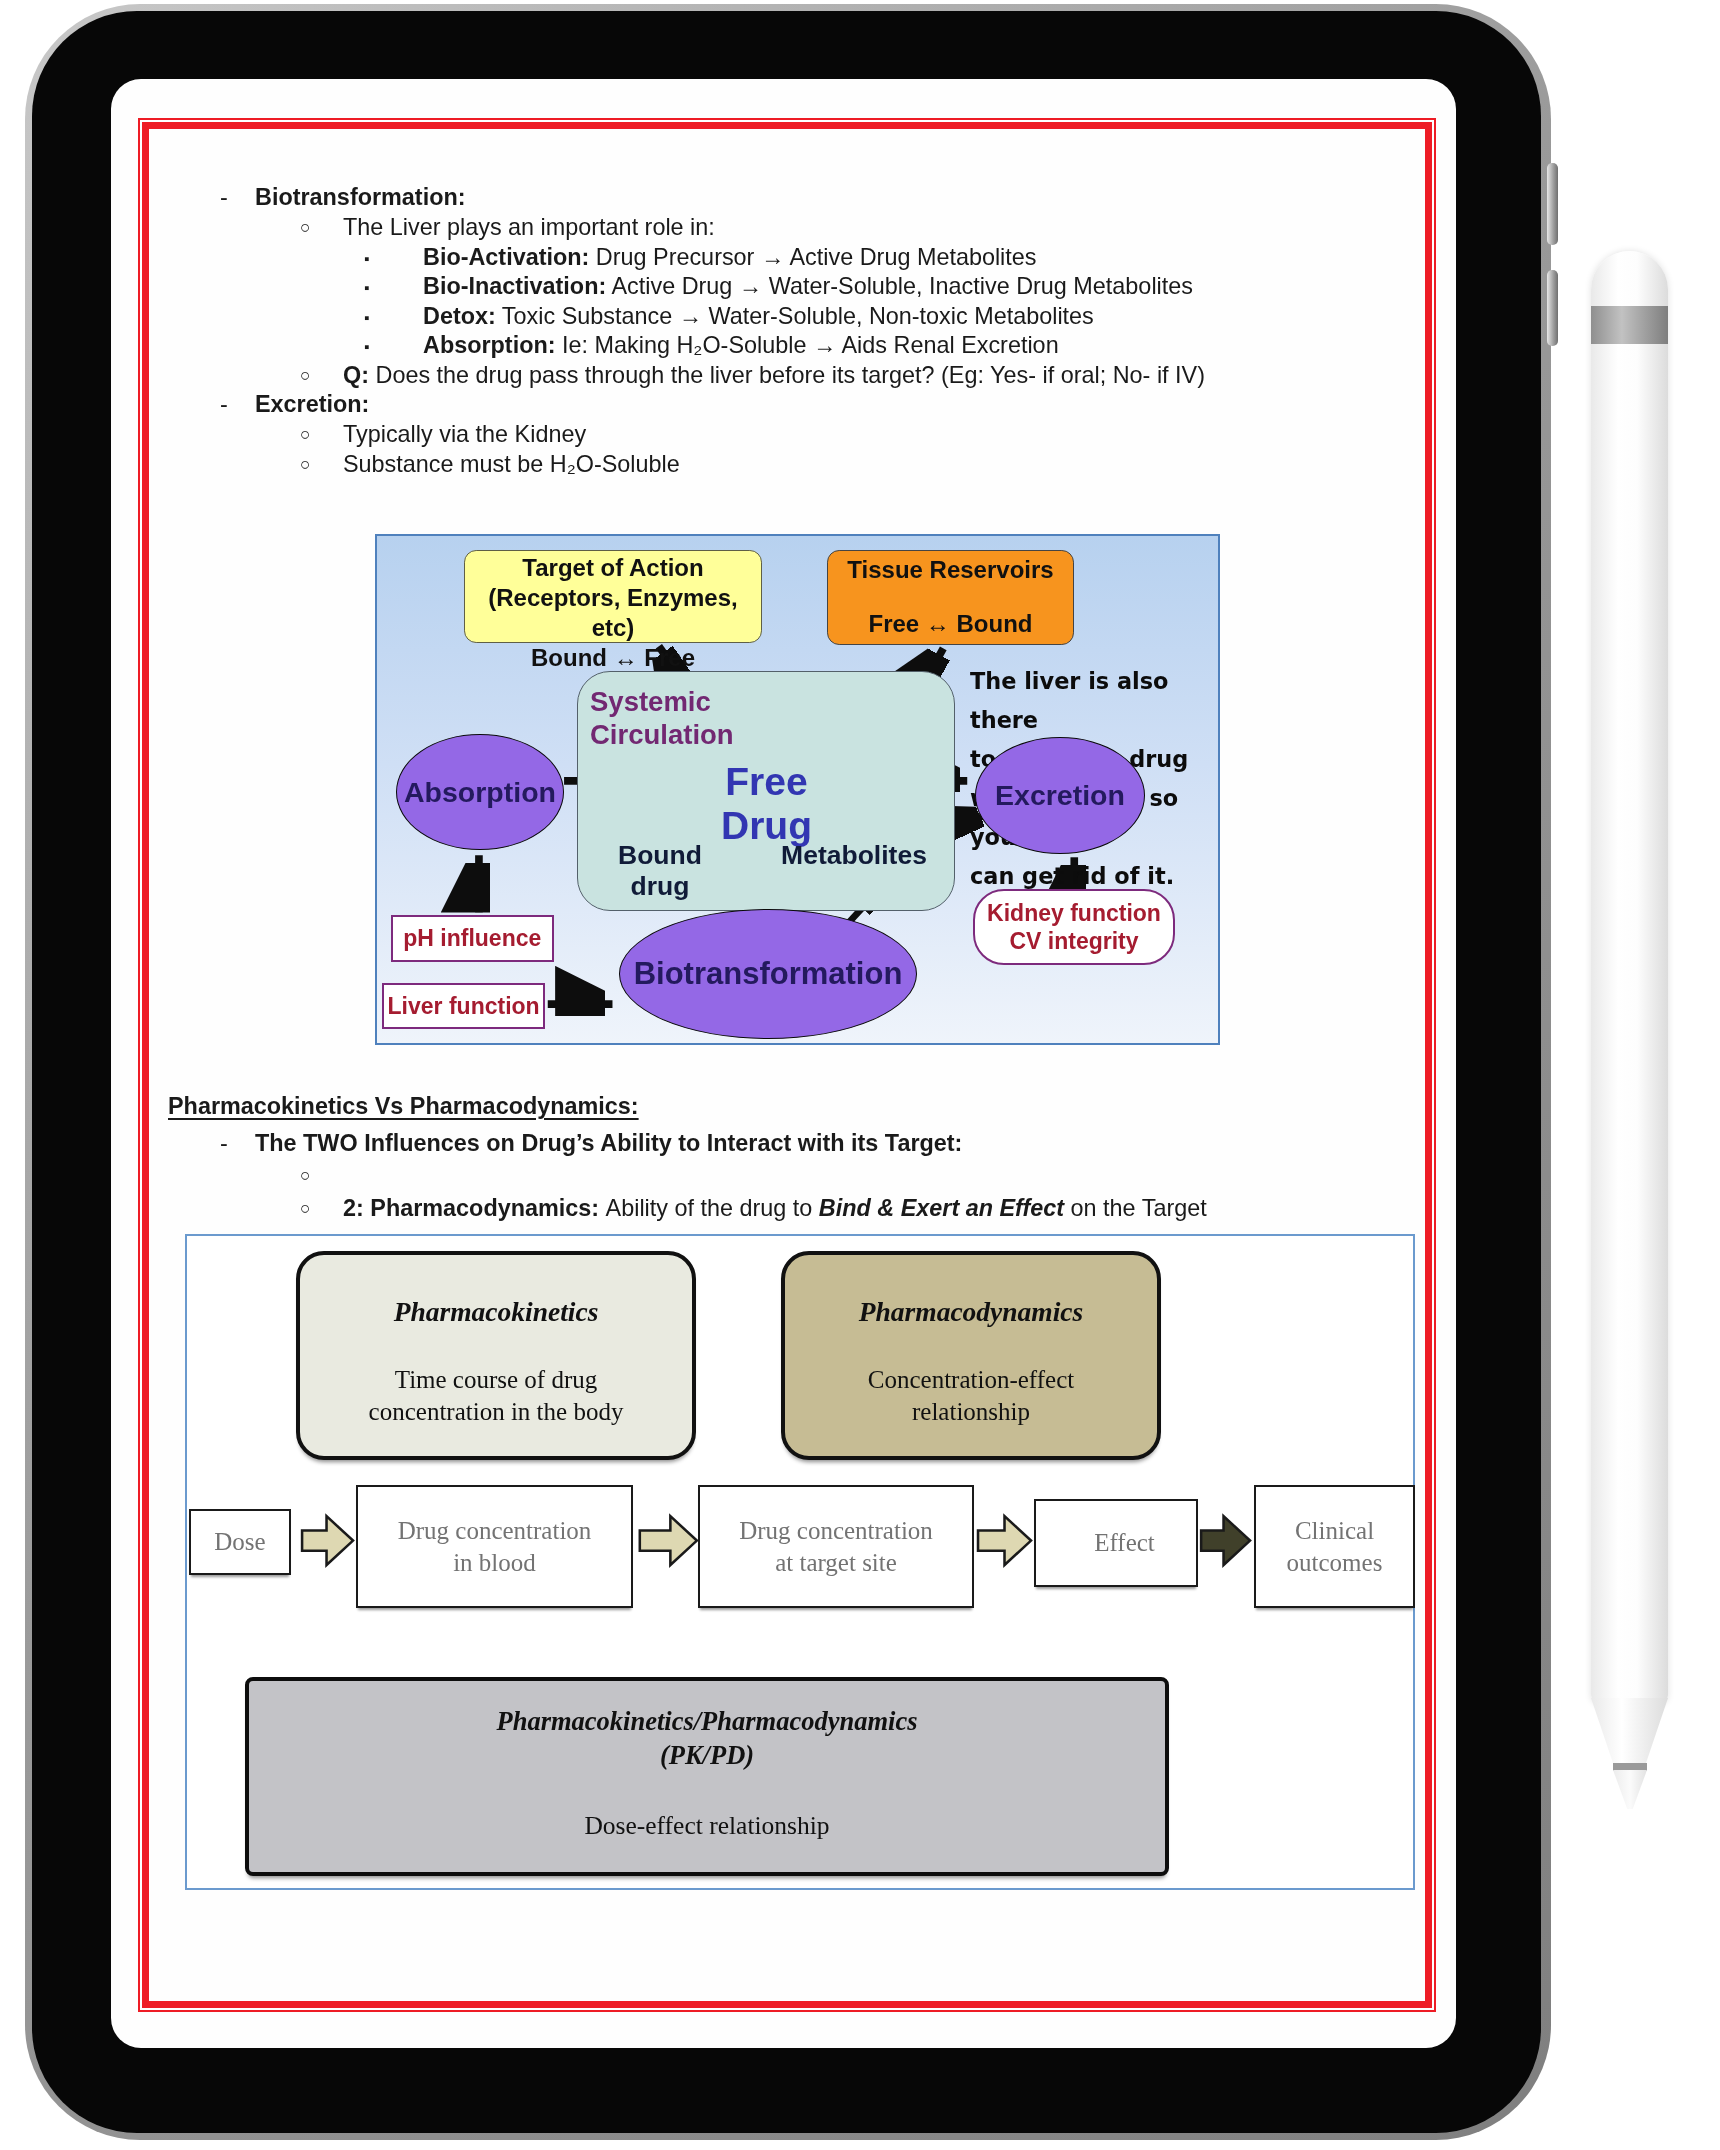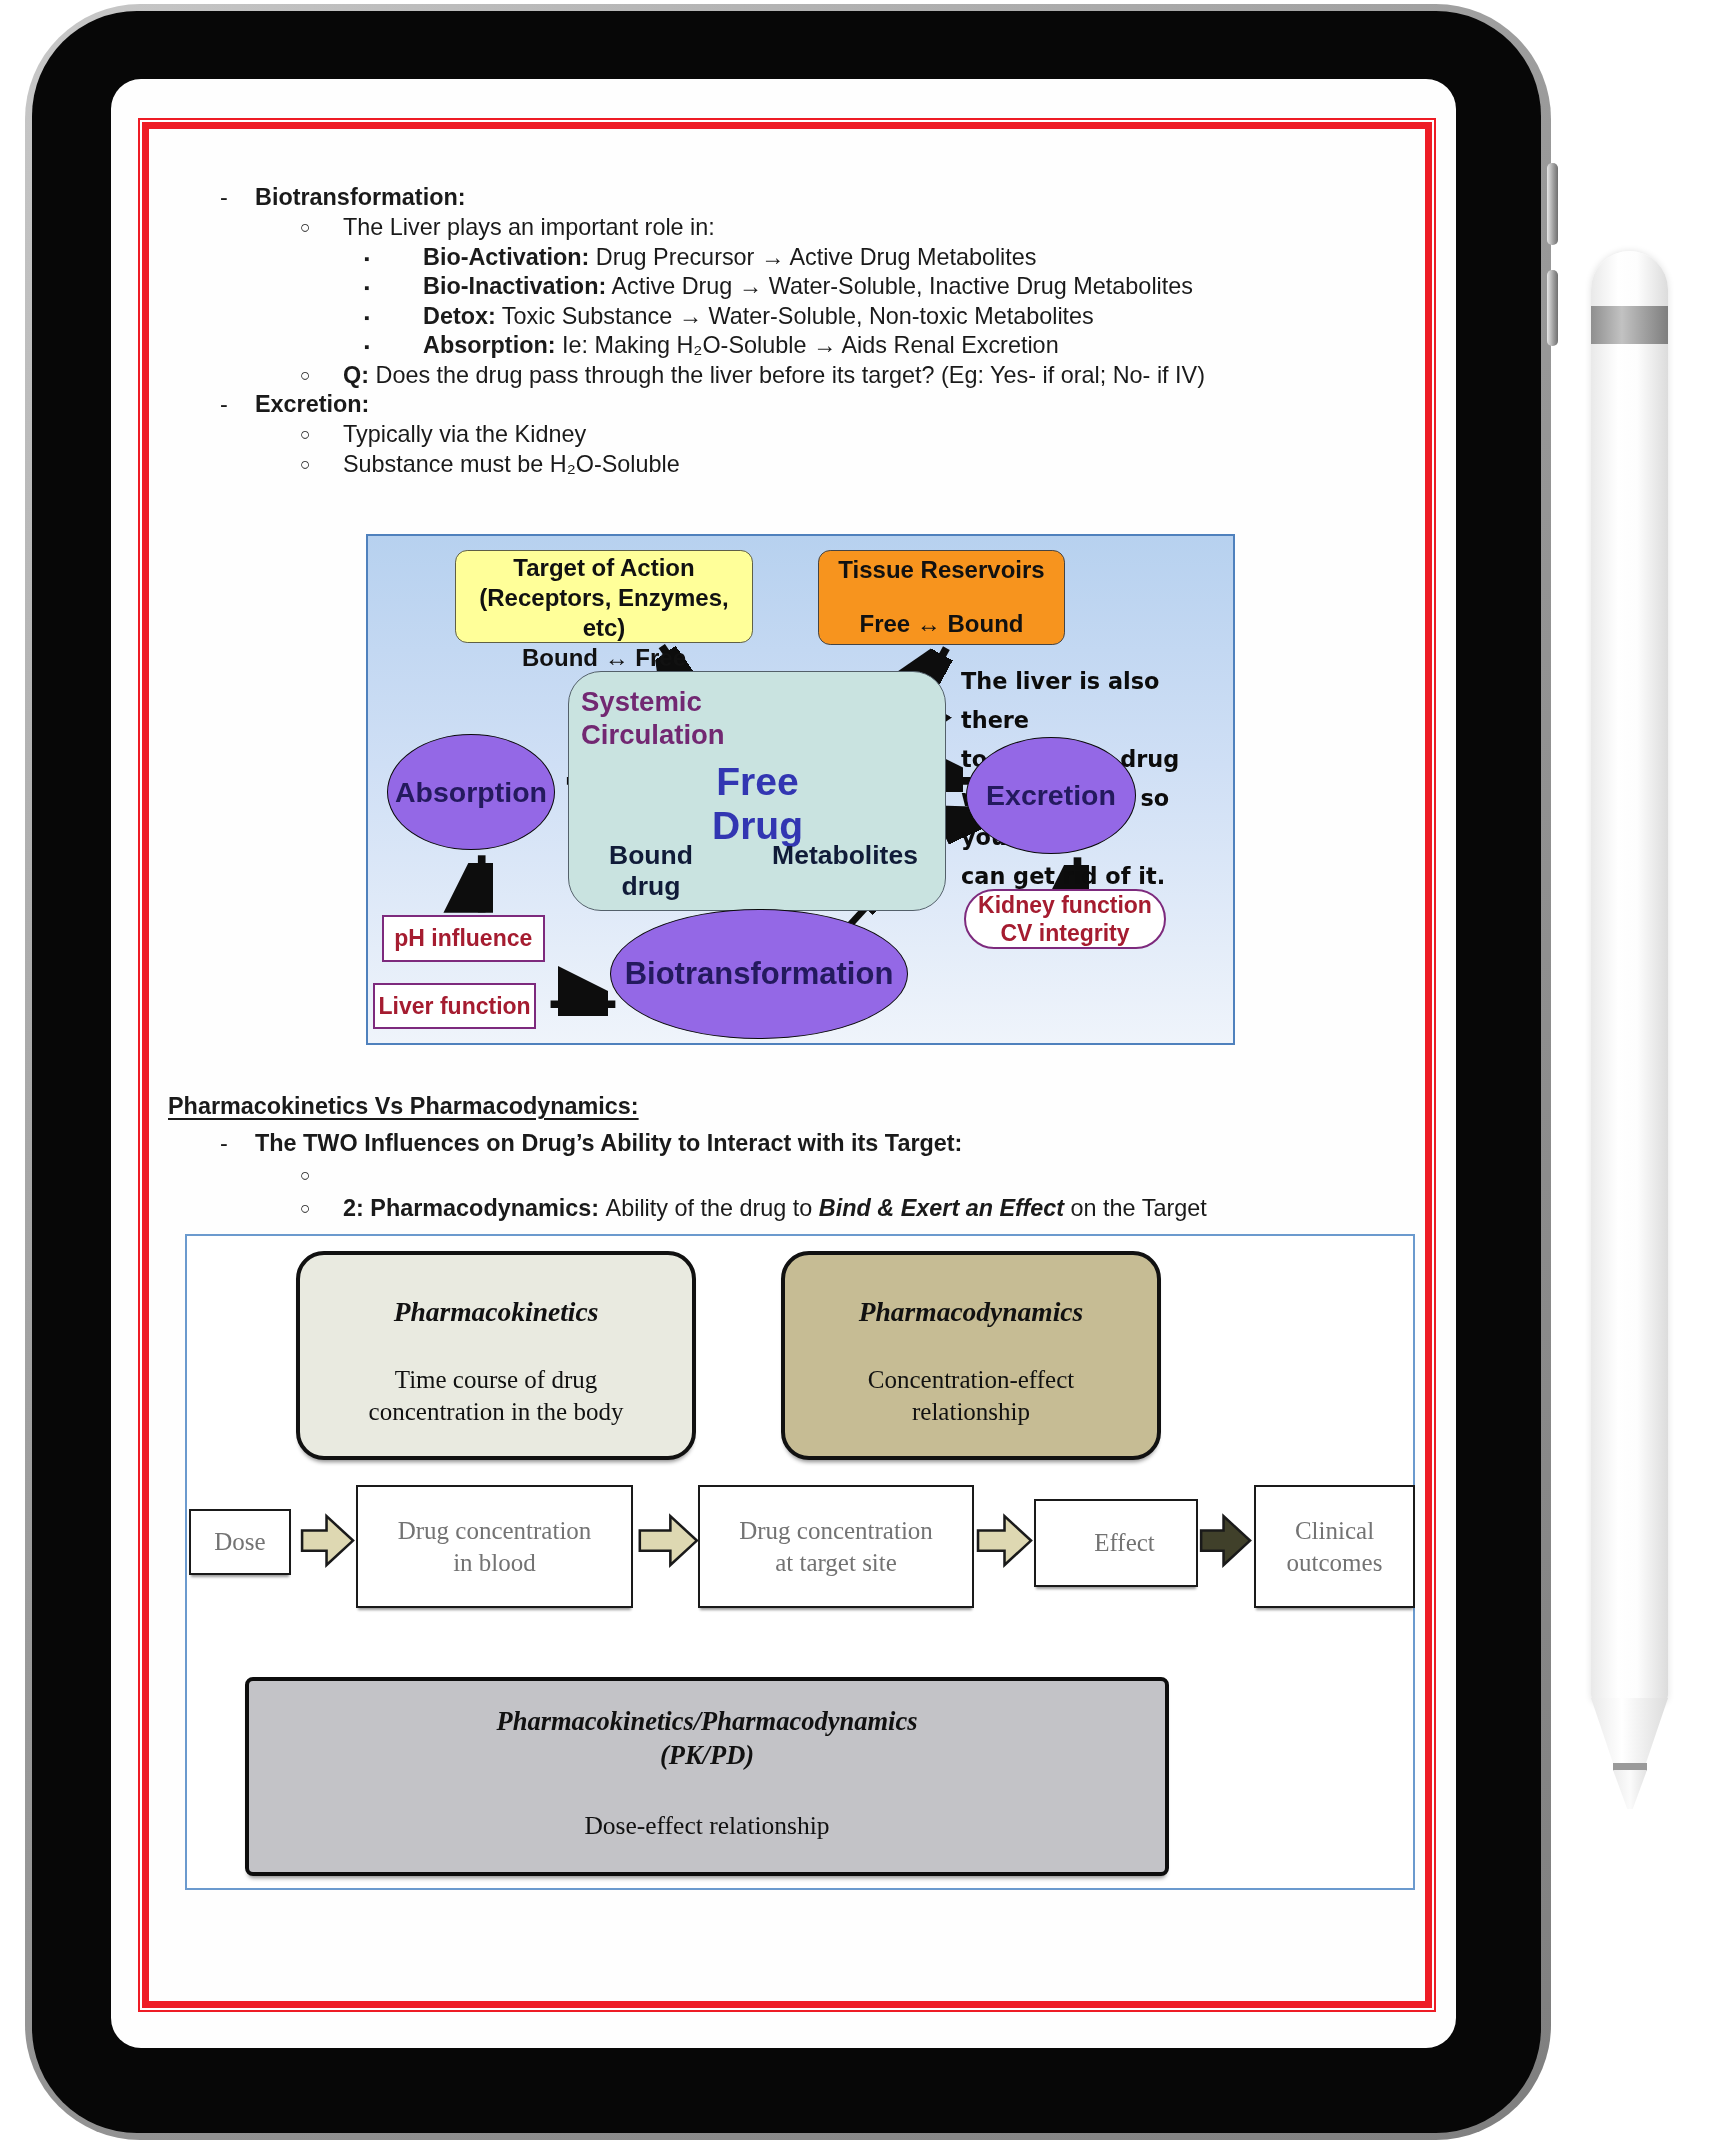--- a/index.html
+++ b/index.html
@@ -33,22 +33,22 @@
   .pageborder{position:absolute;left:142px;top:122px;width:1276px;height:1872px;
           border:7.1px solid #ee1c25;outline:2px solid #ee1c25;outline-offset:2.5px;}
   
   .tl{position:absolute;color:#1a1a1a;font-size:23.4px;line-height:30px;white-space:nowrap;}
   .tl .blt{position:absolute;}
   .b-dash{left:220px;}  .b-circ{left:300px;font-size:17.3px;} .b-sq{left:364px;font-size:15.3px;top:2px;}
   .ind1{padding-left:255px;} .ind2{padding-left:343px;} .ind3{padding-left:423px;}
   .bold{font-weight:bold;} .bi{font-weight:bold;font-style:italic;}
   .h2u{font-weight:bold;text-decoration:underline;text-decoration-thickness:2px;text-underline-offset:4.1px;}
   
-  .d1{position:absolute;left:366px;top:534px;width:841px;height:507px;
-      border:2px solid #4f81bd;background:linear-gradient(180deg,#b7d1ef 0%,#cfdff5 45%,#eff4fb 100%);padding-left:24px;}
+  .d1{position:absolute;left:375px;top:534px;width:841px;height:507px;
+      border:2px solid #4f81bd;background:linear-gradient(180deg,#b7d1ef 0%,#cfdff5 45%,#eff4fb 100%);}
   .d1 *{box-sizing:border-box;}
   .d1 svg.ar{position:absolute;left:0;top:0;width:100%;height:100%;}
   .bx{position:absolute;text-align:center;font-weight:bold;}
   .ybox{left:87px;top:13.8px;width:298px;height:93px;background:#ffff99;border:1.5px solid#5f5f46;
         border-radius:12.2px;font-size:24px;line-height:30px;color:#111;padding-top:2.5px;}
   .obox{left:450px;top:13.8px;width:247px;height:95px;background:#f7941e;border:1.5px solid #444;
         border-radius:12.2px;font-size:24px;line-height:30px;color:#111;display:flex;flex-direction:column;justify-content:space-between;padding:4.1px 0 5.1px;}
   .hand{left:593px;top:126px;width:250px;text-align:left;font-family:"DejaVu Sans",sans-serif;
         font-weight:600;font-size:22.4px;line-height:39px;color:#0c0c0c;}
   .teal{left:200px;top:135px;width:378px;height:240px;background:#c9e3e0;border:1.5px solid #53606a;border-radius:33px;}
@@ -58,21 +58,21 @@
   .metab{left:403px;top:304px;width:148px;color:#101b38;font-size:26.5px;}
   .ell{position:absolute;border:1.5px solid #0a0a0a;border-radius:50%;background:#9468e6;
        display:flex;align-items:center;justify-content:center;font-weight:bold;color:#241a5e;}
   .ell.abs1{left:19px;top:198px;width:168px;height:116px;font-size:28.5px;}
   .ell.exc{left:598px;top:201px;width:170px;height:117px;font-size:28.5px;}
   .ell.bio{left:242px;top:373px;width:298px;height:130px;font-size:31px;}
   .rbox{position:absolute;background:#fff;border:2.5px solid #7d2a7d;color:#a51c30;font-weight:bold;
         text-align:center;display:flex;flex-direction:column;justify-content:center;font-size:23px;line-height:28.5px;}
   .rbox.ph{left:13.8px;top:379px;width:163px;height:47px;}
   .rbox.lv{left:5.1px;top:447px;width:163px;height:46px;}
-  .rbox.kd{left:596px;top:353px;width:202px;height:60px;border-radius:31px;}
+  .rbox.kd{left:596px;top:353px;width:202px;height:76px;border-radius:31px;}
   
   .d2{position:absolute;left:185px;top:1234px;width:1226px;height:652px;border:2px solid #6b9ace;
       background:#ffffff;font-family:"Liberation Serif",serif;}
   .d2 *{box-sizing:border-box;}
   .card{position:absolute;border:4.1px solid #111;border-radius:28px;text-align:center;color:#111;
         box-shadow:0 5.1px 4.1px -3.1px rgba(0,0,0,.45);}
   .card .ttl{font-weight:bold;font-style:italic;font-size:27.5px;margin-top:41px;}
   .card .bdy{font-size:25px;line-height:32px;margin-top:36px;}
   .pkc{left:109px;top:15.3px;width:400px;height:209px;background:#e9eae0;}
   .pdc{left:594px;top:15.3px;width:380px;height:209px;background:#c6bc94;}

